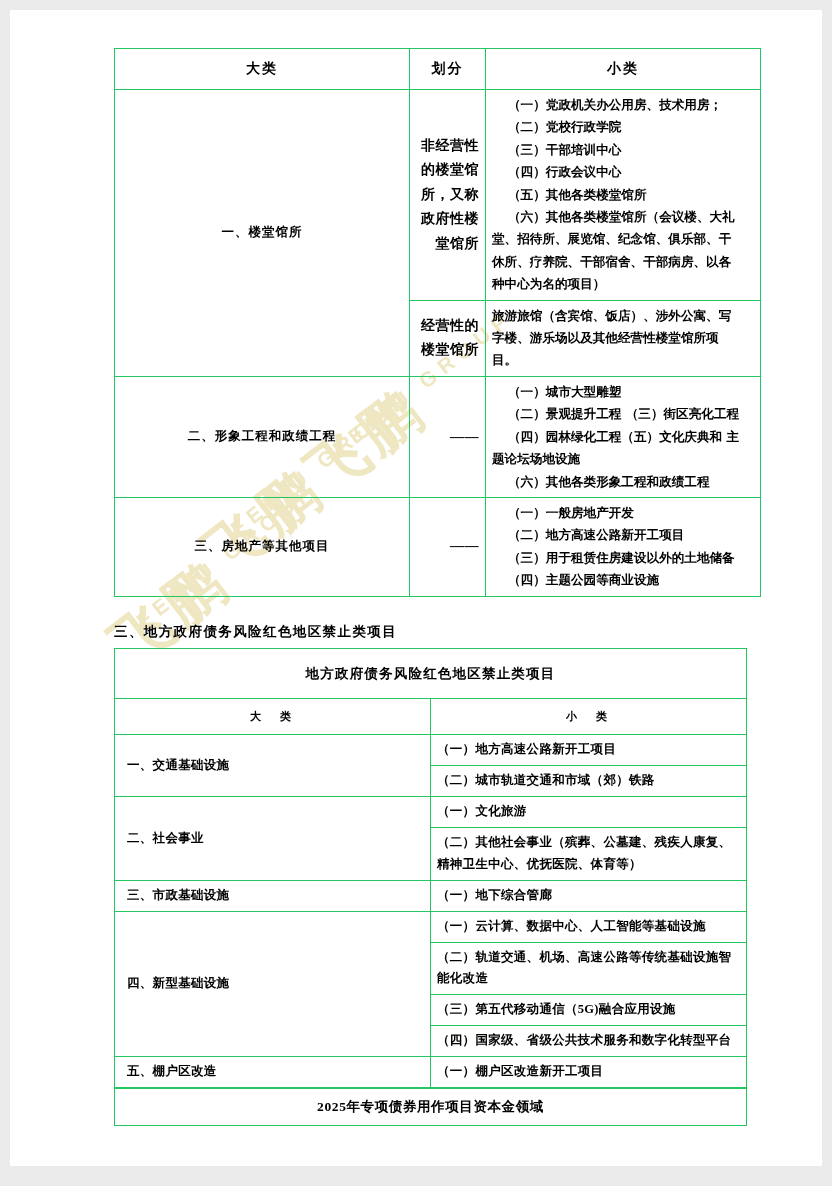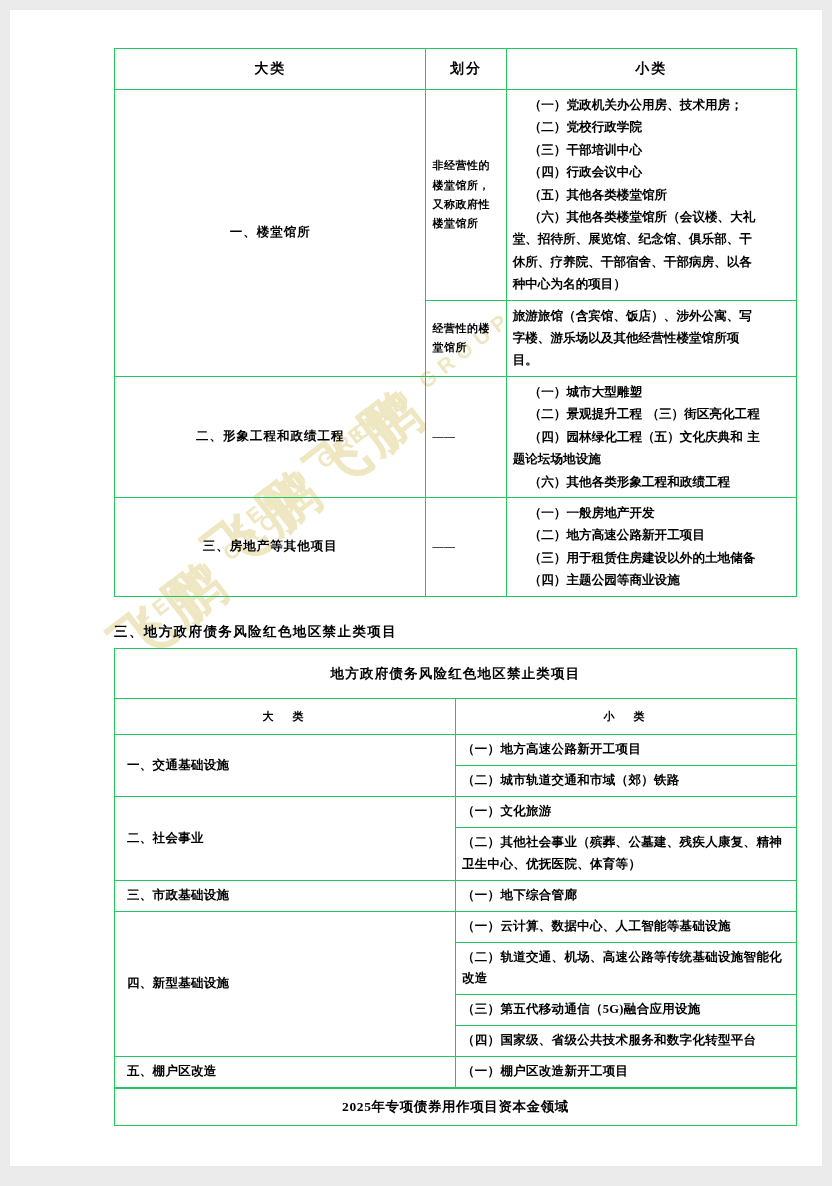--- a/index.html
+++ b/index.html
@@ -50,21 +50,21 @@
   }
   .content {
     position: absolute;
     left: 104px;
     top: 38px;
     width: 610px;
     z-index: 5;
   }
   table {
     border-collapse: collapse;
-    width: 683px;
+    width: 633px;
     table-layout: fixed;
     background: transparent;
   }
   td, th {
     border: 1px solid #22c55e;
     padding: 4px 6px;
     vertical-align: middle;
     font-weight: bold;
   }
   
@@ -78,23 +78,23 @@
     letter-spacing: 2px;
     padding: 11px 6px;
     font-family: "Liberation Serif", serif;
   }
   .t1 .bigcat {
     font-size: 12.5px;
     letter-spacing: 1px;
     text-align: center;
   }
   .t1 .divcell {
-    font-size: 11px;
+    font-size: 14px;
     line-height: 1.75;
-    text-align: left;
+    text-align: right;
     letter-spacing: 0.5px;
   }
   .t1 .subcell {
     font-family: "DejaVu Sans", sans-serif;
     font-size: 12.6px;
     line-height: 1.78;
     text-align: left;
   }
   .t1 .subcell .ln { display: block; text-indent: 16px; }
   .t1 .subcell .ln.cont { text-indent: 0; }

